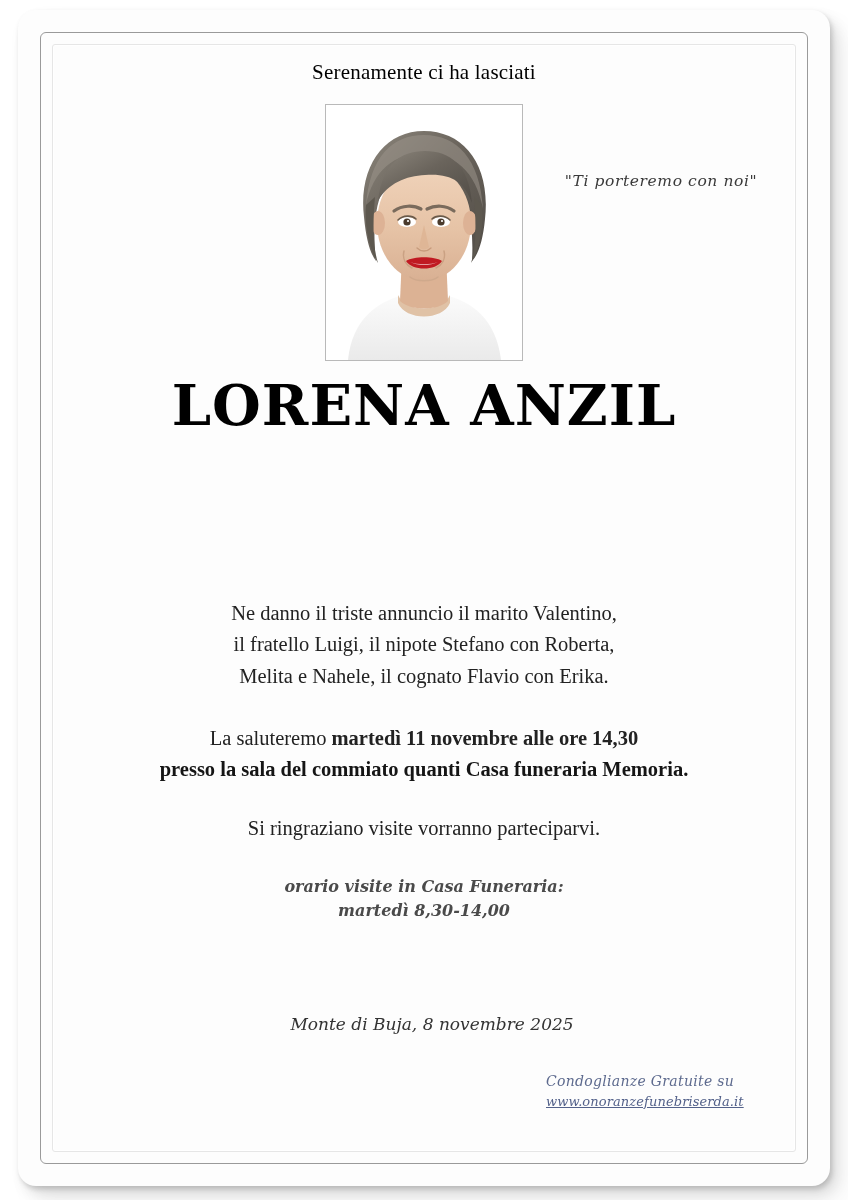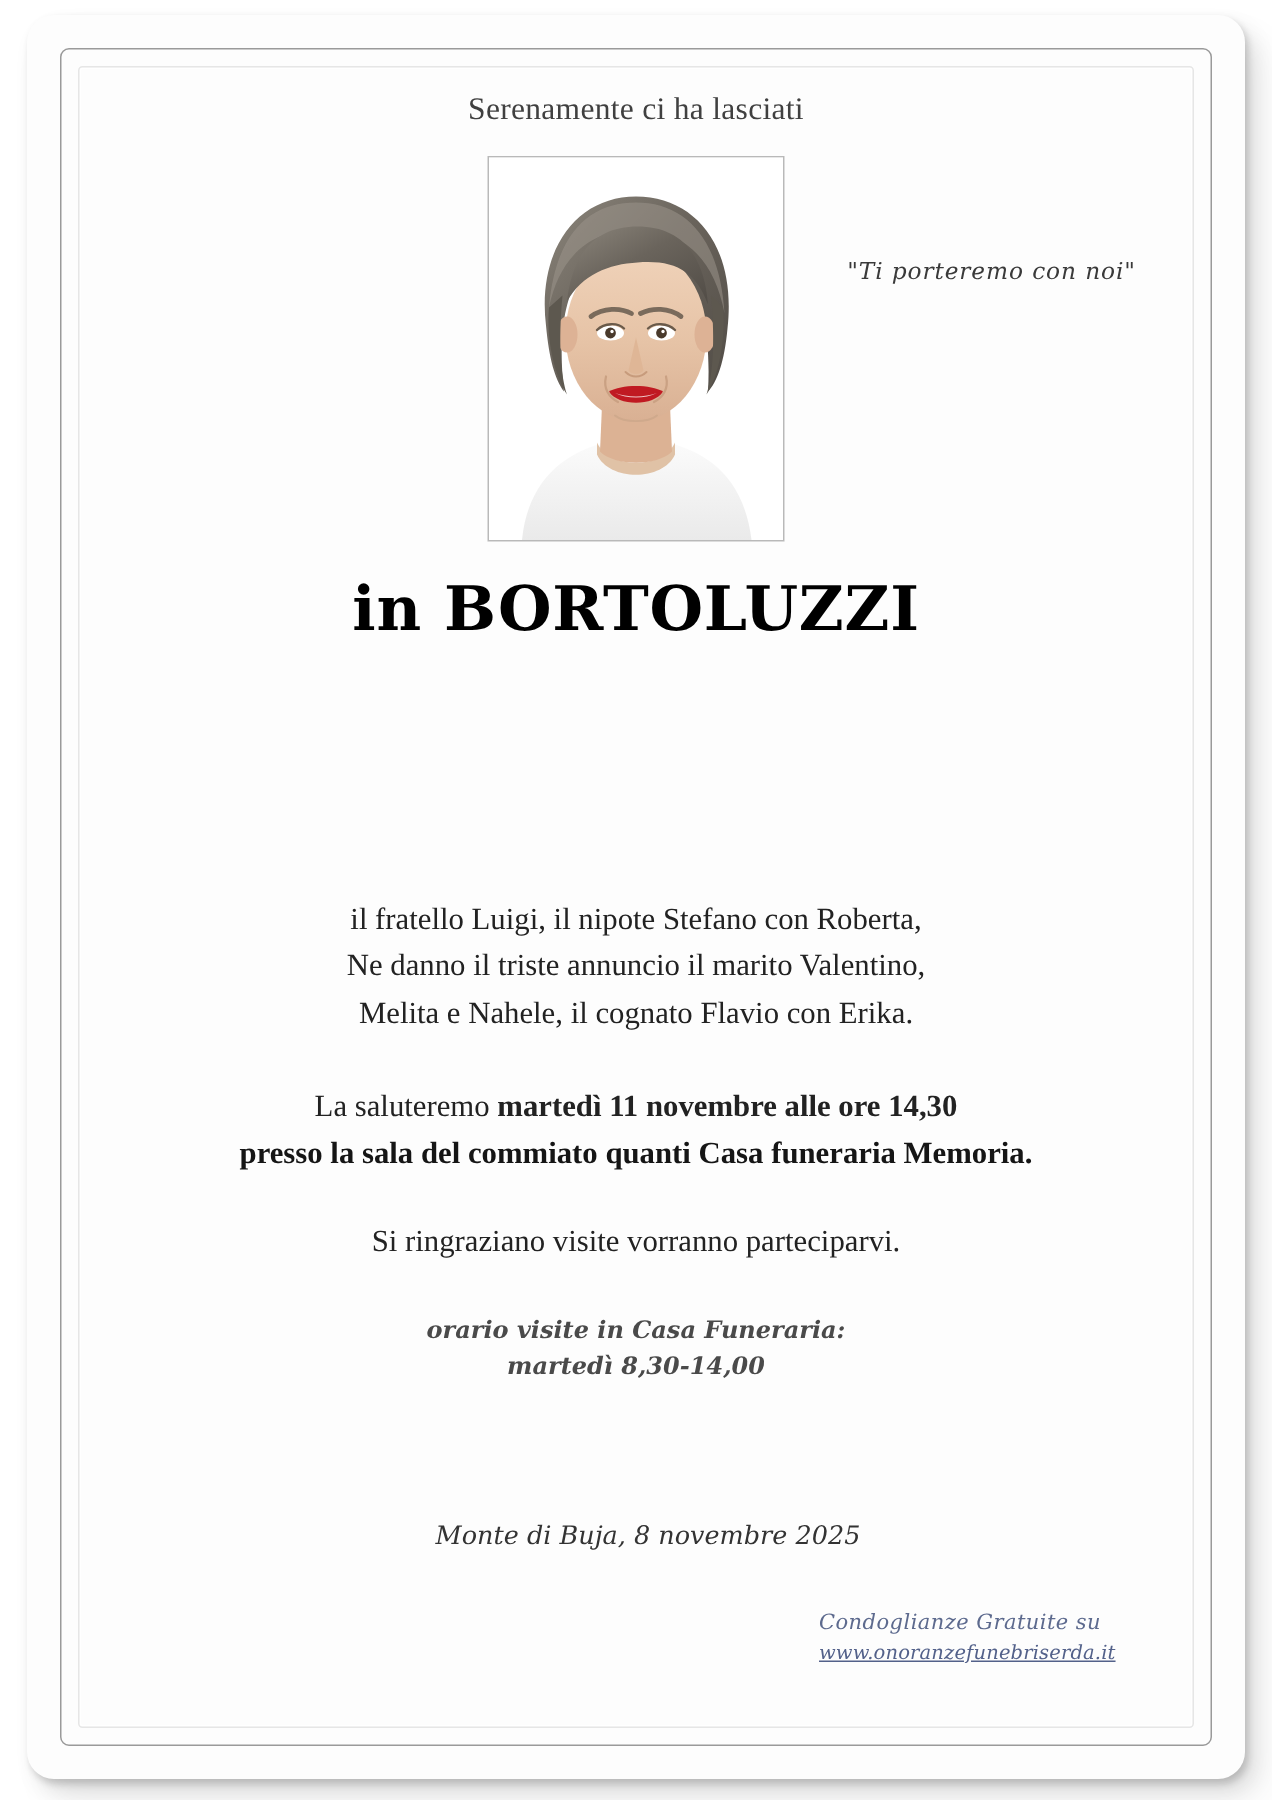--- a/index.html
+++ b/index.html
@@ -67,21 +67,21 @@
 
   
   .opening {
     position: absolute;
     top: 14px;
     left: 0;
     right: 0;
     text-align: center;
     font-size: 21px;
     letter-spacing: 0.2px;
-    color: #404040;
+    color: #000000;
   }
 
   
   .portrait {
     position: absolute;
     top: 58px;
     left: 50%;
     transform: translateX(-50%);
     width: 196px;
     height: 255px;
@@ -343,26 +343,26 @@
 
           <path d="M80 156 C88 151 108 151 116 156 C110 166 86 166 80 156 Z" fill="#c01a22"></path>
           <path d="M84 157 C92 161 104 161 112 157 C104 160 92 160 84 157 Z" fill="#ffffff" opacity="0.75"></path>
 
           <path d="M84 172 C90 177 106 177 112 172" stroke="#cfa98c" stroke-width="1.3" fill="none" stroke-linecap="round"></path>
         </svg>
       </div>
     </div>
 
     <div class="name-block">
-      <div class="name-sub">in BORTOLUZZI</div>
+      <div class="name-main">LORENA ANZIL</div>
     </div>
 
     <div class="body-block">
+      <div class="para">Ne danno il triste annuncio il marito Valentino,</div>
       <div class="para">il fratello Luigi, il nipote Stefano con Roberta,</div>
-      <div class="para">Ne danno il triste annuncio il marito Valentino,</div>
       <div class="para">Melita e Nahele, il cognato Flavio con Erika.</div>
 
       <div class="gap-lg"></div>
 
       <div class="para"><span>La saluteremo </span><span class="b">martedì 11 novembre alle ore 14,30</span></div>
       <div class="para-strong">presso la sala del commiato quanti Casa funeraria Memoria.</div>
 
       <div class="gap-md"></div>
 
       <div class="para">Si ringraziano visite vorranno parteciparvi.</div>

